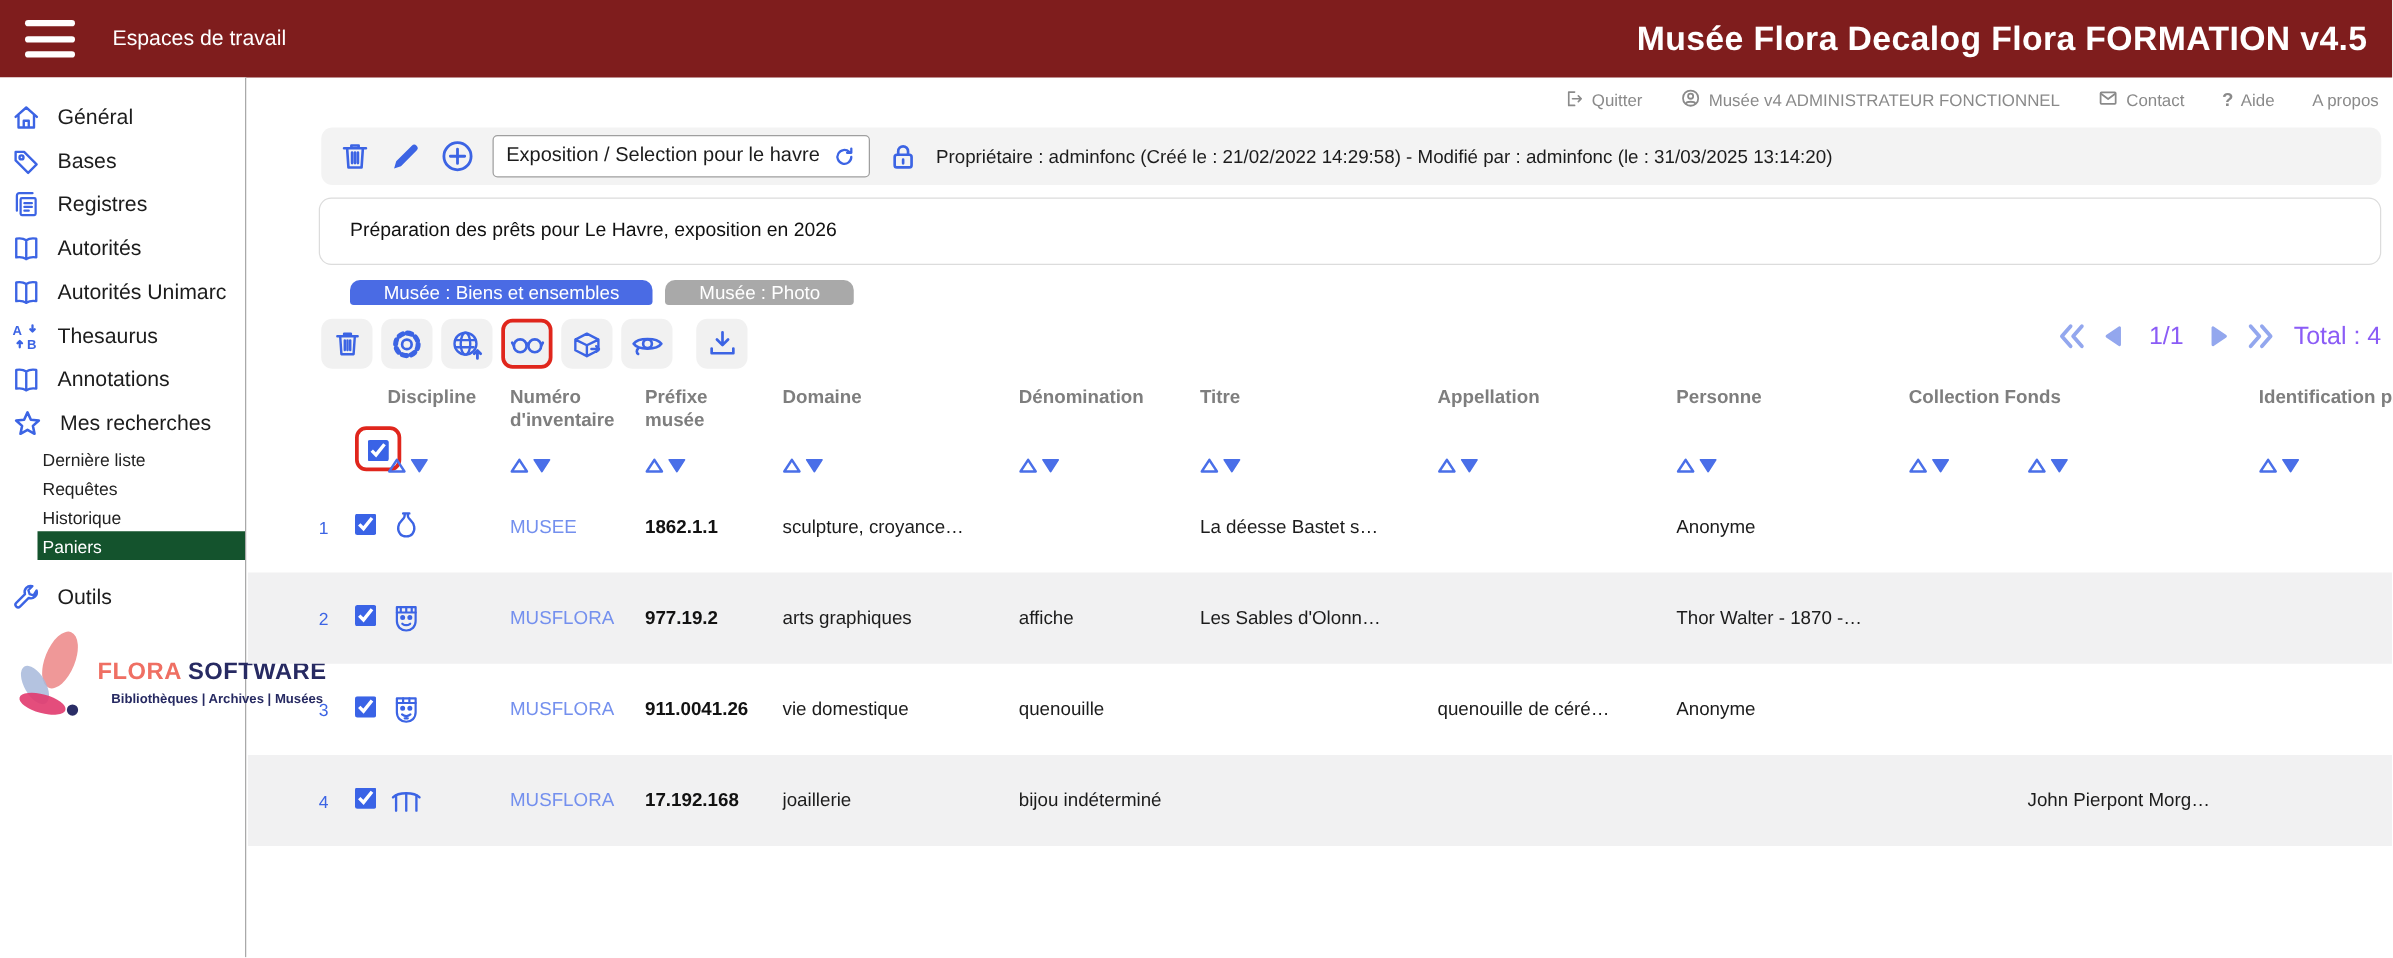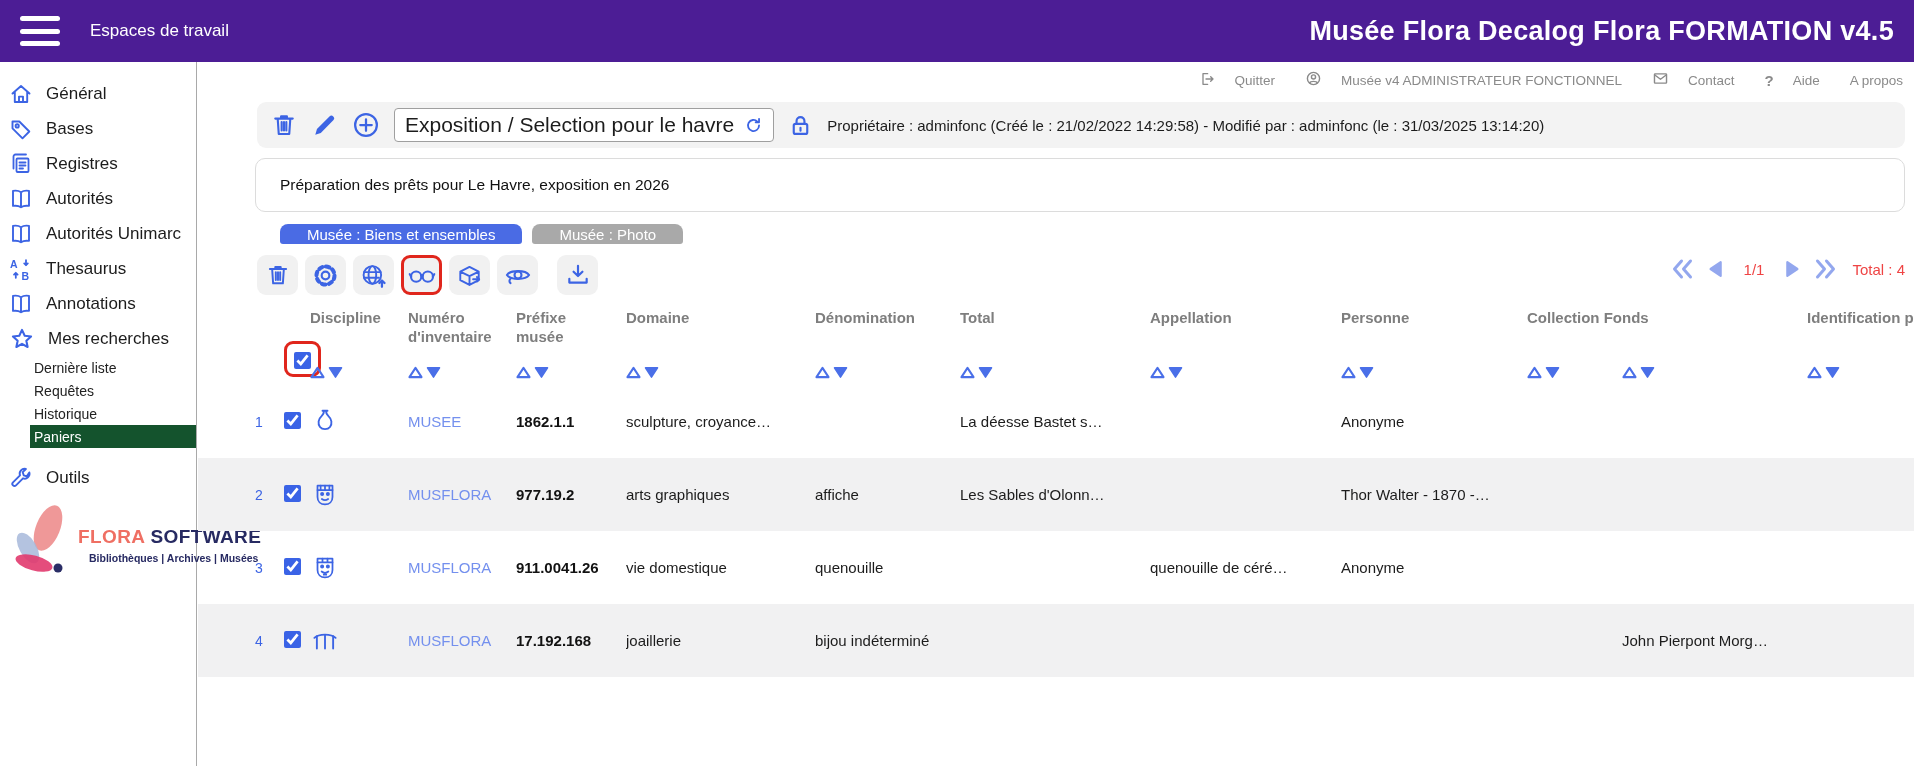--- a/index.html
+++ b/index.html
@@ -1,19 +1,19 @@
 <!DOCTYPE html>
 <html lang="fr"><head>
 <meta charset="utf-8">
 <style>
   html,body{margin:0;padding:0;background:#fff;font-family:"Liberation Sans",sans-serif;}
   .screen{position:relative;width:1914px;height:766px;overflow:hidden;background:#fff;}
 
   
-  .topbar{position:absolute;left:0;top:0;width:100%;height:62px;background:#4c1d95;display:flex;align-items:center;box-sizing:border-box;padding:0 12px;}
+  .topbar{position:absolute;left:0;top:0;width:100%;height:62px;background:#7f1d1d;display:flex;align-items:center;box-sizing:border-box;padding:0 12px;}
   .burger{width:40px;height:30px;display:flex;flex-direction:column;justify-content:space-between;margin-left:8px;cursor:pointer;}
   .burger i{display:block;height:5px;background:#fff;border-radius:2.5px;}
   .ws-label{color:#fff;font-size:17px;margin-left:30px;}
   .app-title{margin-left:auto;color:#fff;font-size:27px;font-weight:bold;letter-spacing:.3px;padding-right:8px;white-space:nowrap;}
 
   
   .sidebar{position:absolute;left:0;top:62px;bottom:0;width:197px;border-right:1px solid #a9a9a9;box-sizing:border-box;background:#fff;padding-top:14px;}
   .snav-item{height:35px;display:flex;align-items:center;gap:13px;padding-left:9px;font-size:17px;color:#1c1c1c;cursor:pointer;white-space:nowrap;}
   .snav-item .ic{flex:0 0 auto;}
   .ssub{height:23px;display:flex;align-items:center;padding-left:34px;font-size:14px;color:#222;cursor:pointer;}
@@ -23,41 +23,41 @@
   .ic svg{display:block;}
   .logo{position:absolute;left:8px;top:440px;display:flex;align-items:center;gap:6px;}
   .logo-text .line1{font-size:19px;font-weight:bold;letter-spacing:.4px;white-space:nowrap;}
   .logo-text .w1{color:#ef6f63;}
   .logo-text .w2{color:#272a62;}
   .logo-text .tagline{font-size:10.5px;font-weight:bold;color:#272a62;margin-top:4px;white-space:nowrap;padding-left:11px;}
 
   
   .main{position:absolute;left:198px;top:62px;right:0;bottom:0;overflow:hidden;}
   .userbar{height:32px;display:flex;justify-content:flex-end;align-items:center;gap:30px;padding-right:11px;color:#8a8a8a;font-size:13.5px;margin-top:2px;}
-  .ulink{display:flex;align-items:center;gap:19px;cursor:pointer;white-space:nowrap;color:#8a8a8a;}
+  .ulink{display:flex;align-items:center;gap:6px;cursor:pointer;white-space:nowrap;color:#8a8a8a;}
   .ulink .gic{color:#8a8a8a;}
   .qmark{font-size:15px;font-weight:bold;}
 
   .toolbar1{margin:6px 9px 0 59px;height:46px;background:#f3f3f3;border-radius:9px;display:flex;align-items:center;gap:13px;padding:0 13px;box-sizing:border-box;}
   .tbtn{background:none;border:none;padding:0;cursor:pointer;display:flex;align-items:center;}
-  .selectbox{height:32px;background:#fff;border:1px solid #9f9f9f;border-radius:4px;display:flex;align-items:center;gap:10px;padding:0 10px;font-size:21px;color:#1c1c1c;cursor:pointer;white-space:nowrap;}
+  .selectbox{height:32px;background:#fff;border:1px solid #9f9f9f;border-radius:4px;display:flex;align-items:center;gap:10px;padding:0 10px;font-size:16px;color:#1c1c1c;cursor:pointer;white-space:nowrap;}
   .owner{font-size:15px;color:#1c1c1c;white-space:nowrap;overflow:hidden;}
 
   .descbox{margin:10px 9px 0 57px;height:54px;background:#fff;border:1px solid #dcdcdc;border-radius:10px;display:flex;align-items:center;padding:0 24px;font-size:15.5px;color:#111;box-sizing:border-box;}
 
   .tabs{margin:12px 0 0 82px;display:flex;gap:10px;}
   .tab{height:20px;display:flex;align-items:center;padding:0 27px;font-size:15px;border-radius:8px 8px 3px 3px;cursor:pointer;white-space:nowrap;}
   .tab.active{background:#4a6be4;color:#fff;}
   .tab.inactive{background:#a9a9a9;color:#fff;}
 
   .actions{position:relative;margin:9px 0 0 59px;height:44px;display:flex;align-items:center;}
   .ibtn{width:41px;height:40px;background:#f1f1f1;border:none;border-radius:9px;display:flex;align-items:center;justify-content:center;margin-right:7px;cursor:pointer;box-sizing:border-box;}
   .ibtn.red-outline{border:3px solid #e0261c;}
   .ibtn.gap{margin-left:12px;}
-  .pagination{position:absolute;right:9px;top:4px;display:flex;align-items:center;gap:11px;font-size:15px;color:#ef4444;}
+  .pagination{position:absolute;right:9px;top:4px;display:flex;align-items:center;gap:11px;font-size:20px;color:#8b5cf6;}
   .pg{color:#93a7ee;display:flex;align-items:center;cursor:pointer;}
   .pgtext{margin:0 5px;white-space:nowrap;}
   .total{margin-left:4px;white-space:nowrap;}
 
   
   .tablewrap{margin-top:6px;overflow:hidden;}
   .trow{display:grid;grid-template-columns:29px 26px 98px 108px 110px 189px 145px 190px 191px 186px 95px 185px 170px;padding-left:57px;}
   .thead{min-height:82px;align-items:stretch;}
   .th{display:flex;flex-direction:column;color:#7e7e7e;font-weight:bold;font-size:15px;line-height:1.25;padding:6px 10px 6px 0;box-sizing:border-box;}
   .th .sort{margin-top:auto;}
@@ -426,21 +426,21 @@
           <span class="sort">
               <svg width="15" height="13" viewBox="0 0 16 14">
                 <path d="M8 2L14.5 12H1.5Z" fill="none" stroke="#4a6fe8" stroke-width="2.2" stroke-linejoin="round"></path>
               </svg>
               <svg width="15" height="13" viewBox="0 0 16 14">
                 <path d="M8 12L1.5 2h13Z" fill="#4a6fe8" stroke="#4a6fe8" stroke-width="1.6" stroke-linejoin="round"></path>
               </svg>
             </span>
         </div>
         <div class="th">
-          <span>Total</span>
+          <span>Titre</span>
           <span class="sort">
               <svg width="15" height="13" viewBox="0 0 16 14">
                 <path d="M8 2L14.5 12H1.5Z" fill="none" stroke="#4a6fe8" stroke-width="2.2" stroke-linejoin="round"></path>
               </svg>
               <svg width="15" height="13" viewBox="0 0 16 14">
                 <path d="M8 12L1.5 2h13Z" fill="#4a6fe8" stroke="#4a6fe8" stroke-width="1.6" stroke-linejoin="round"></path>
               </svg>
             </span>
         </div>
         <div class="th">

